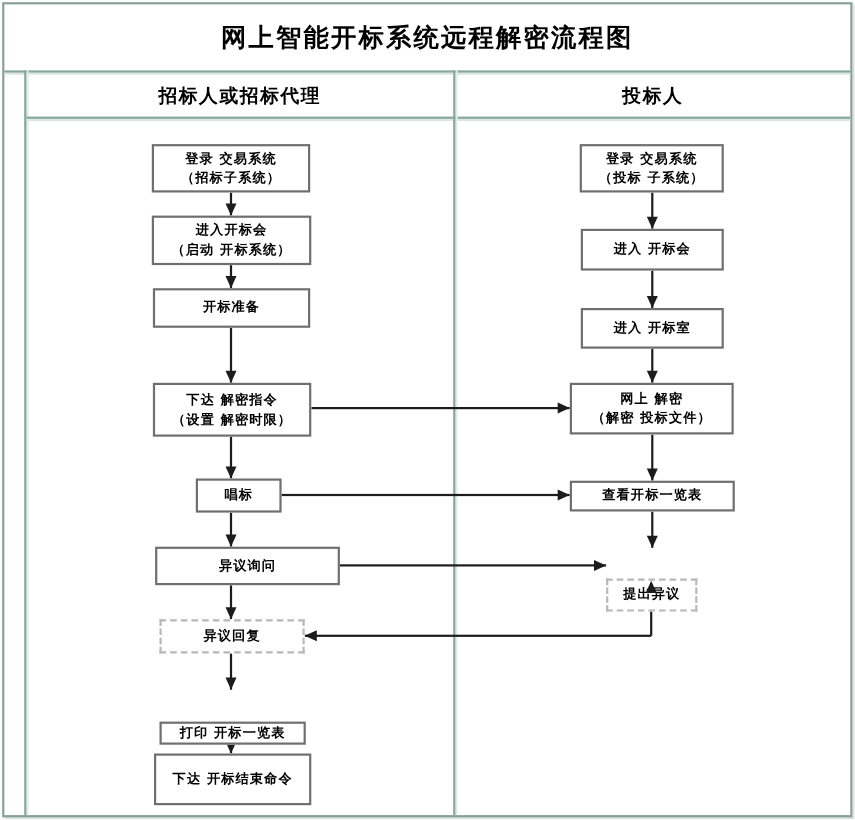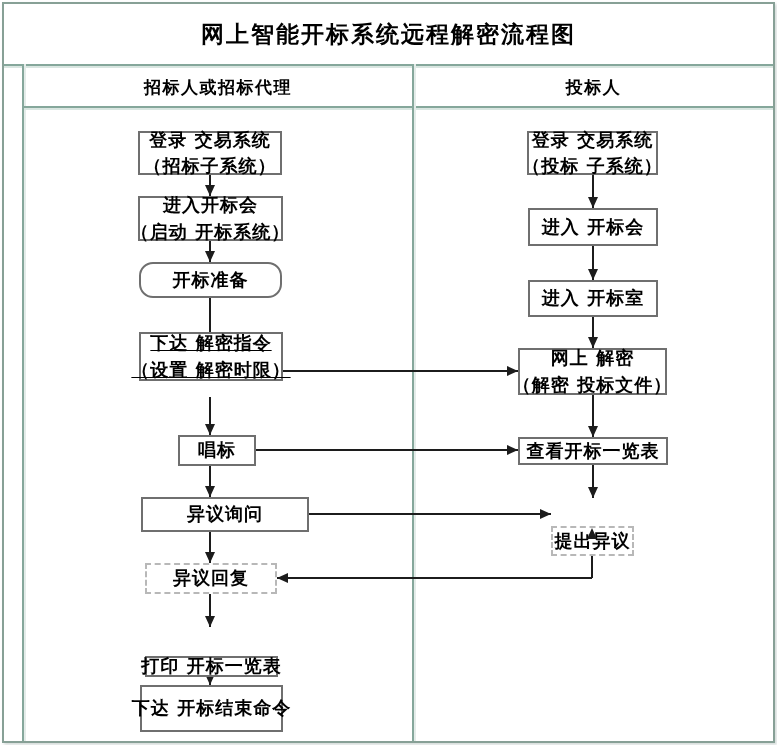--- a/index.html
+++ b/index.html
@@ -21,21 +21,21 @@
   }
   .hline{position:absolute;height:2px;background:#85a79b;box-shadow:0 2px 0 #d9e6e1;}
   .vline{position:absolute;width:2px;background:#85a79b;box-shadow:2px 0 0 #e4ece9;}
   .lane-header{
     position:absolute;top:66px;height:42px;display:flex;align-items:center;justify-content:center;
   }
   .lane-header span{font-size:17px;font-weight:bold;letter-spacing:1.5px;white-space:nowrap;}
   .node{
     position:absolute;background:#ffffff;border:2px solid #6f6f6f;box-sizing:border-box;
     display:flex;flex-direction:column;align-items:center;justify-content:center;
-    font-size:18px;font-weight:bold;letter-spacing:1px;line-height:1.45;
+    font-size:12px;font-weight:bold;letter-spacing:1px;line-height:1.45;
     text-align:center;white-space:nowrap;z-index:3;
   }
   .node.dashed{border:2px dashed #b8b8b8;z-index:2;}
   .cline{position:absolute;background:#1c1c1c;z-index:1;}
   .ahead{position:absolute;width:0;height:0;z-index:2;}
   .ahead.down{border-left:5px solid transparent;border-right:5px solid transparent;border-top:11px solid #1c1c1c;}
   .ahead.up{border-left:5px solid transparent;border-right:5px solid transparent;border-bottom:11px solid #1c1c1c;}
   .ahead.right{border-top:5px solid transparent;border-bottom:5px solid transparent;border-left:11px solid #1c1c1c;}
   .ahead.left{border-top:5px solid transparent;border-bottom:5px solid transparent;border-right:11px solid #1c1c1c;}
 </style>
@@ -63,24 +63,24 @@
 
   <div id="canvas">
       <div class="node" style="left: 138px; top: 131px; width: 144px; height: 44px;">
         <div>登录 交易系统</div>
         <div>（招标子系统）</div>
       </div>
       <div class="node" style="left: 138px; top: 196px; width: 145px; height: 45px;">
         <div>进入开标会</div>
         <div>（启动 开标系统）</div>
       </div>
-      <div class="node" style="left: 139px; top: 262px; width: 143px; height: 36px; border-radius: 14px;">
+      <div class="node" style="left: 139px; top: 262px; width: 143px; height: 36px;">
         <div>开标准备</div>
       </div>
-      <div class="node" style="left: 139px; top: 332px; width: 144px; height: 49px; text-decoration: underline;">
+      <div class="node" style="left: 139px; top: 348px; width: 144px; height: 49px;">
         <div>下达 解密指令</div>
         <div>（设置 解密时限）</div>
       </div>
       <div class="node" style="left: 178px; top: 435px; width: 78px; height: 31px;">
         <div>唱标</div>
       </div>
       <div class="node" style="left: 141px; top: 497px; width: 168px; height: 35px;">
         <div>异议询问</div>
       </div>
       <div class="node dashed" style="left: 145px; top: 563px; width: 132px; height: 31px;">

